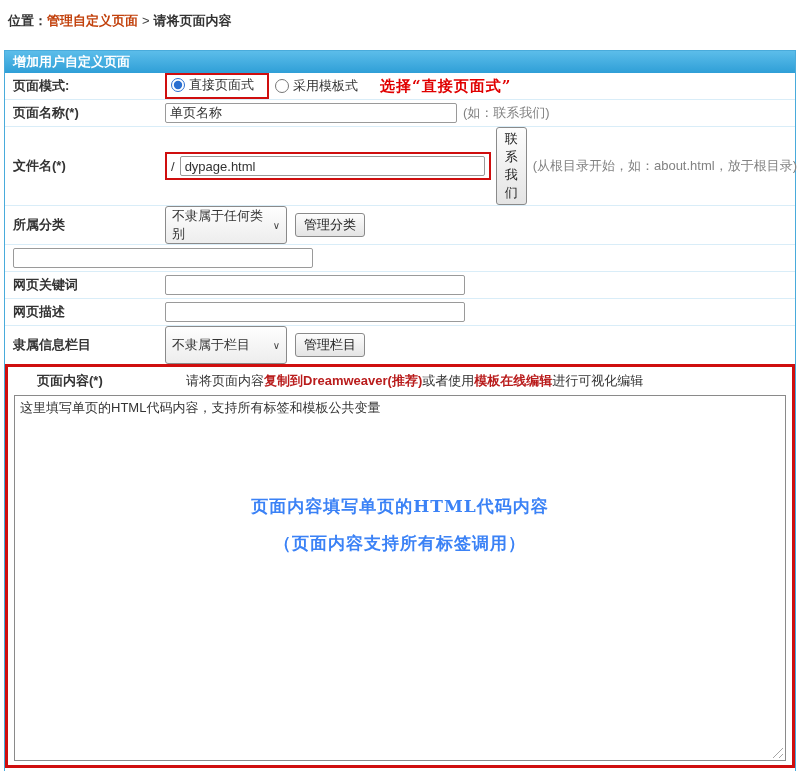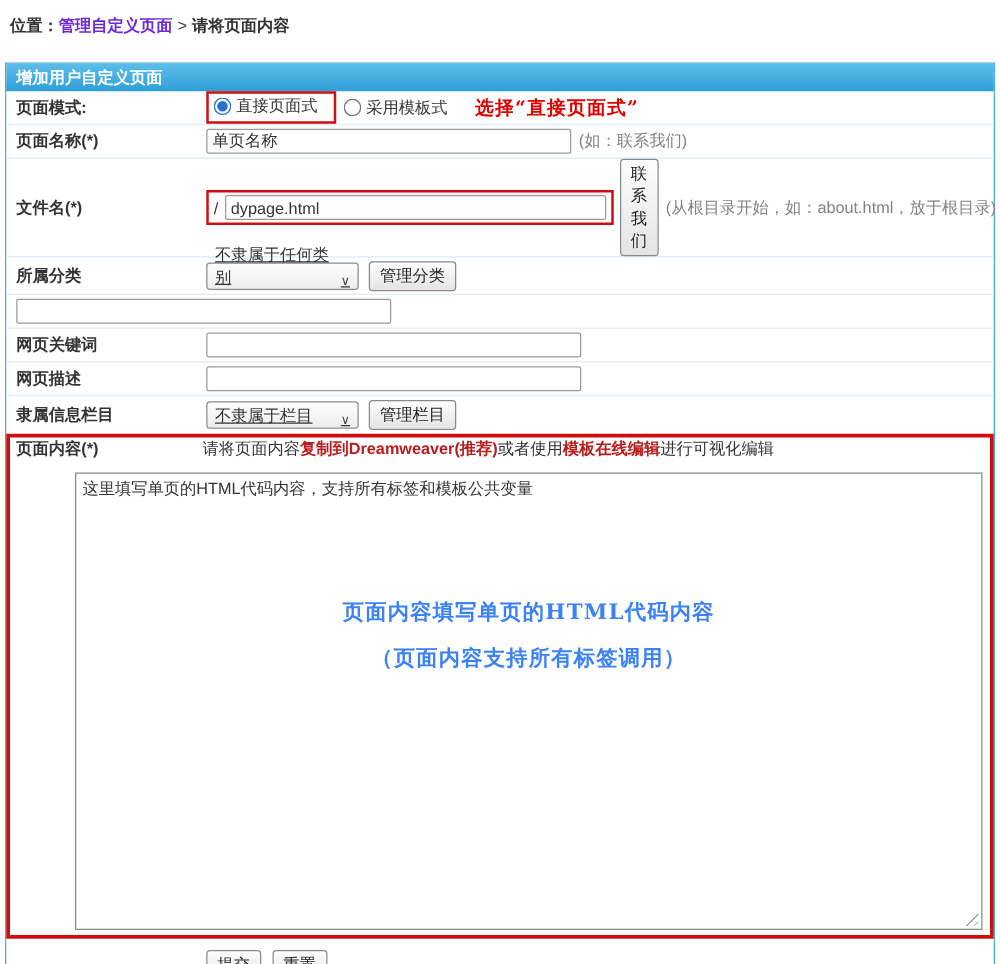--- a/index.html
+++ b/index.html
@@ -1,20 +1,20 @@
 <!DOCTYPE html>
 <html><head>
 <meta charset="utf-8">
 <style>
   * { box-sizing: border-box; margin: 0; padding: 0; }
   html, body { width: 800px; background: #ffffff; font-family: "Liberation Sans", "DejaVu Sans", sans-serif; font-size: 13px; color: #333; }
 
   
   .breadcrumb { padding: 12px 10px 0 8px; height: 50px; font-weight: bold; font-size: 13px; }
-  .breadcrumb a { color: #6d28d9; text-decoration: none; cursor: pointer; }
+  .breadcrumb a { color: #c2410c; text-decoration: none; cursor: pointer; }
   .breadcrumb .sep { margin: 0 4px; font-weight: normal; color: #444; }
 
   
   .panel { margin: 0 4px; border: 1px solid #49abdb; background: #fff; }
   .panel-header {
     height: 22px; line-height: 22px; padding: 0 8px;
     background: linear-gradient(#5cbdea, #2f9fd7);
     color: #fff; font-weight: bold; font-size: 13px;
   }
 
@@ -29,42 +29,42 @@
   .inp-file { width: 305px; }
   .inp-meta { width: 300px; }
 
   .btn {
     display: inline-block; padding: 2px 8px; font-size: 13px; font-family: inherit; color: #222;
     background: linear-gradient(#fdfdfd, #e4e4e4); border: 1px solid #8a8a8a; border-radius: 3px; cursor: pointer;
   }
   .btn + .btn { margin-left: 5px; }
 
   .fakeselect {
-    display: inline-flex; justify-content: space-between; align-items: flex-end;
-    width: 122px; height: 22px; padding: 0 6px;
-    background: linear-gradient(#fefefe, #ededed); border: 1px solid #8a8a8a; border-radius: 3px; cursor: pointer; text-decoration: underline;
+    display: inline-flex; justify-content: space-between; align-items: center;
+    width: 122px; height: 38px; padding: 0 6px;
+    background: linear-gradient(#fefefe, #ededed); border: 1px solid #8a8a8a; border-radius: 3px; cursor: pointer;
   }
   .fakeselect .chev { font-size: 10px; color: #444; margin-left: 4px; }
 
   input[type="radio"] { width: 14px; height: 14px; accent-color: #2a6fd0; margin-right: 4px; vertical-align: -2px; cursor: pointer; }
   .radio-wrap { display: inline-flex; align-items: center; margin-right: 8px; }
   .redbox-radio { border: 2px solid #cf0e0e; padding: 1px 5px 2px 4px; margin-right: 6px; }
   .redbox-file { display: inline-flex; align-items: center; border: 2px solid #cf0e0e; padding: 2px 4px; margin-right: 5px; }
   .redbox-file .slash { margin-right: 5px; font-weight: normal; color: #333; }
 
   .annotation-inline { color: #e00000; font-weight: bold; font-family: "DejaVu Serif", serif; font-size: 15px; margin-left: 14px; letter-spacing: 1px; white-space: nowrap; }
 
   
   .content-redbox { border: 3px solid #cf0e0e; margin: 0; }
-  .content-label-row { display: flex; min-height: 28px; padding-left: 5px; }
+  .content-label-row { display: flex; align-items: center; min-height: 28px; padding-left: 5px; margin-left: 24px; }
   .content-label-row .flabel { flex: 0 0 149px; width: 149px; }
   .content-hint { color: #333; }
   .content-hint b a, .bluebold { color: #b91c1c; font-weight: bold; text-decoration: none; cursor: pointer; }
 
-  .ta-wrap { position: relative; padding: 0 6px 4px 6px; margin-left: 46px; }
+  .ta-wrap { position: relative; padding: 0 6px 4px 6px; }
   textarea {
     display: block; width: 100%; height: 366px; resize: none;
     border: 1px solid #8a8a8a; padding: 3px 5px; font-family: "Liberation Sans", sans-serif; font-size: 13px; color: #333;
     overflow-y: auto;
   }
   .ta-overlay {
     position: absolute; left: 0; top: 100px; width: 100%;
     text-align: center; pointer-events: none;
     color: #3b82f6; font-weight: bold; font-family: "DejaVu Serif", serif; font-size: 17px; letter-spacing: 1px;
   }

